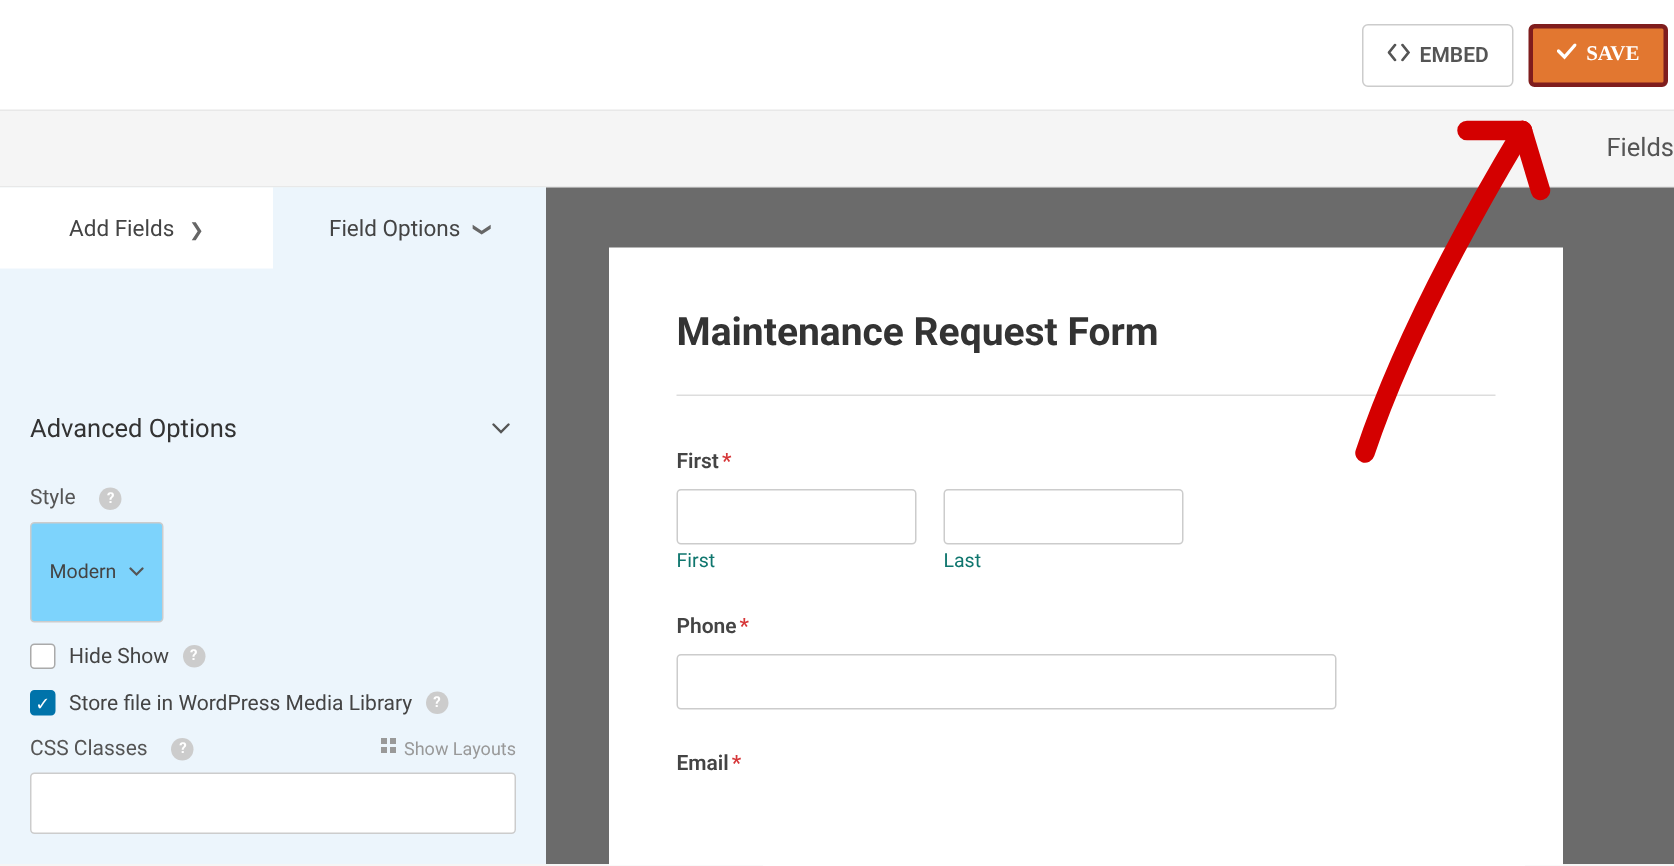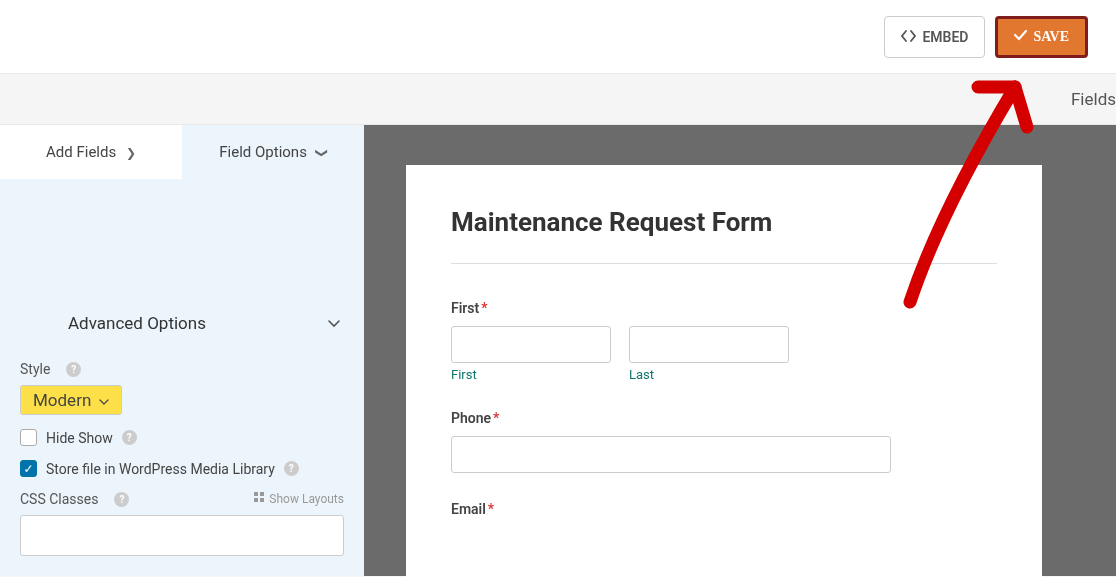--- a/index.html
+++ b/index.html
@@ -24,21 +24,21 @@
     .header-title {
       font-size: 22px;
       font-weight: 300;
       color: #444;
     }
     .header-title .bold {
       font-weight: 600;
     }
     .header-actions {
       position: absolute;
-      right: 28px;
+      right: 4px;
       display: flex;
       gap: 10px;
     }
     .btn {
       display: inline-flex;
       align-items: center;
       gap: 6px;
       padding: 10px 16px;
       border-radius: 4px;
       font-size: 14px;
@@ -101,21 +101,20 @@
       padding: 0;
     }
     .accordion {
       padding: 18px 20px;
       font-size: 17px;
       color: #333;
       display: flex;
       justify-content: space-between;
       align-items: center;
       cursor: pointer;
-      margin-left: 48px;
     }
     .accordion .chev-down {
       font-size: 14px;
       width: 20px;
       text-align: center;
       color: #555;
     }
     .panel-body {
       padding: 10px 20px 20px 20px;
       position: relative;
@@ -138,25 +137,25 @@
       width: 15px;
       height: 15px;
       border-radius: 50%;
       background: #ccc;
       color: #fff;
       font-size: 10px;
       font-weight: bold;
       cursor: pointer;
     }
     .select {
-      background: #fde047;
+      background: #7dd3fc;
       border: 1px solid #ccc;
       border-radius: 3px;
-      padding: 4px 12px;
-      font-size: 17px;
+      padding: 25px 12px;
+      font-size: 13px;
       color: #444;
       display: inline-flex;
       align-items: center;
       gap: 8px;
       cursor: pointer;
     }
     .checkbox-row {
       display: flex;
       align-items: center;
       gap: 9px;

